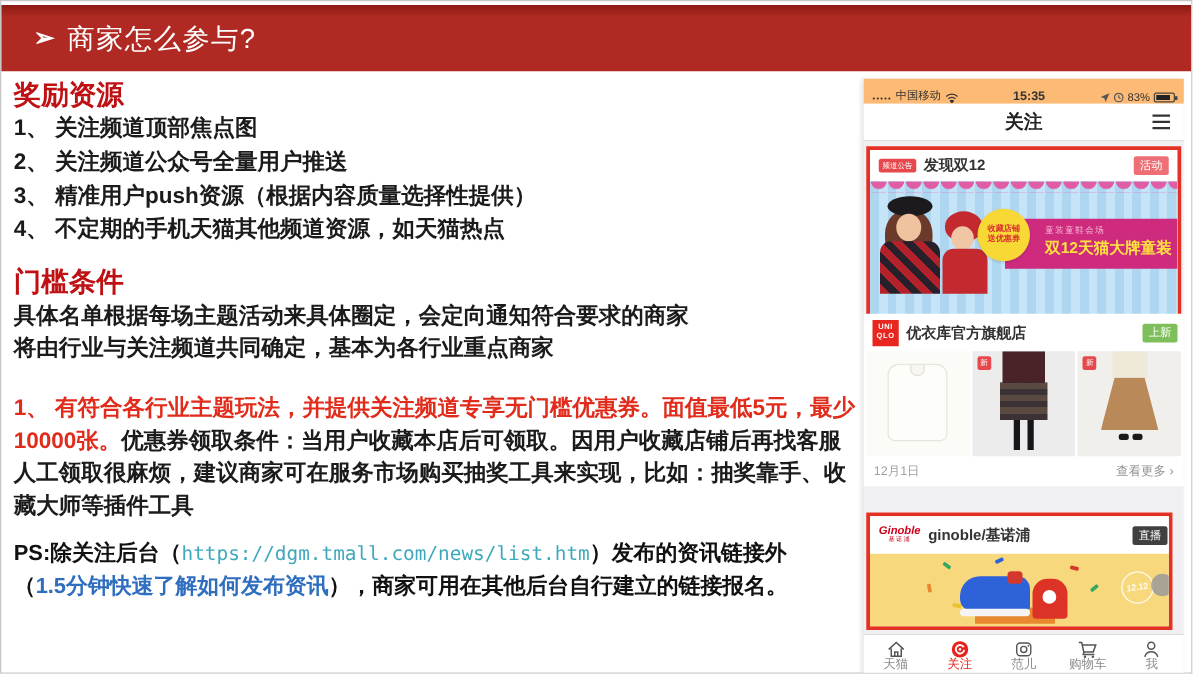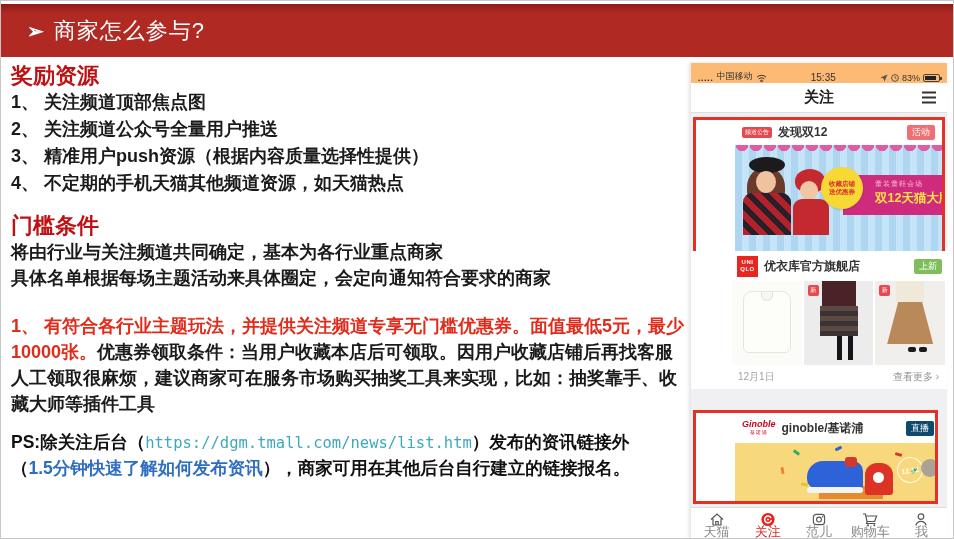--- a/index.html
+++ b/index.html
@@ -26,33 +26,33 @@
   .ps { margin-top:13px; font-size:17.5px; line-height:25px; font-weight:600; color:#111; }
   .url { font-family:"DejaVu Sans Mono", monospace; color:#3fa9bc; font-size:15.5px; font-weight:normal; }
   .link { color:#2f6ebf; cursor:pointer; }
 
   
   .phone { position:absolute; left:690px; top:62px; width:256px; height:477px; background:#f0f0f2;
            box-shadow:-2px 0 4px rgba(0,0,0,0.12); font-weight:normal; }
   .statusbar { height:20px; background:#fdba74; display:flex; align-items:flex-end; padding:0 7px; font-size:9px; color:#333; }
   .statusbar .dots { font-size:6px; letter-spacing:1px; margin-right:3px; }
   .statusbar .carrier { margin-right:3px; }
-  .statusbar .mid { flex:1; text-align:center; font-weight:normal; font-size:10px; }
+  .statusbar .mid { flex:1; text-align:center; font-weight:bold; font-size:10px; }
   .statusbar .right { display:flex; align-items:center; gap:3px; }
   .batt { width:17px; height:8px; border:1px solid #444; border-radius:2px; position:relative; }
   .batt::after { content:""; position:absolute; left:1px; top:1px; bottom:1px; width:11px; background:#222; }
   .batt::before { content:""; position:absolute; right:-3px; top:2px; width:2px; height:3px; background:#444; }
   .navbar { height:30px; background:#fff; border-bottom:1px solid #ddd; display:flex; align-items:center; position:relative; }
   .navbar .nav-title { flex:1; text-align:center; font-size:15px; font-weight:bold; color:#222; }
   .navbar .menu { position:absolute; right:10px; top:8px; }
 
   .feed { position:absolute; top:51px; left:0; right:0; bottom:33px; }
 
   
-  .card { background:#fff;padding-left:39px; }
+  .card { background:#fff; }
   .card-head { display:flex; align-items:center; padding:0 7px; gap:6px; }
   .card-title { font-size:12px; font-weight:bold; color:#333; }
   .pill { font-size:9px; color:#fff; padding:1px 5px; border-radius:2px; white-space:nowrap; }
   .card-foot { display:flex; justify-content:space-between; align-items:center; padding:0 8px; font-size:10px; color:#a2a2a2; }
   .more { color:#949494; cursor:pointer;margin-left:44px; }
 
   
   .card1 { position:absolute; top:3px; left:2px; right:2px; border:3px solid #e43126; }
   .card1 .card-head { height:25px; }
   .minitag { background:#e5484d; color:#fff; font-size:6px; padding:1px 3px; border-radius:2px; }
@@ -109,21 +109,21 @@
   .thumb .mini-new { position:absolute; left:4px; top:4px; width:11px; height:11px; background:#e5484d; color:#fff;
                      font-size:6px; display:flex; align-items:center; justify-content:center; border-radius:2px; }
   .card2 .card-foot { height:24px; }
 
   
   .card3 { position:absolute; top:296px; left:2px; right:9px; border:3px solid #e43126; }
   .card3 .card-head { height:30px; background:#fff; }
   .gblogo { display:flex; flex-direction:column; align-items:center; line-height:8px; }
   .gblogo .gb { color:#d0021b; font-size:9px; font-weight:bold; font-style:italic; }
   .gblogo .gbsub { color:#d0021b; font-size:5px; letter-spacing:1px; }
-  .tag-live { background:#0c4a6e; margin-right:-6px; }
+  .tag-live { background:#404040; margin-right:-6px; }
   .banner3 { position:relative; height:58px; background:#f8d87c; overflow:hidden; }
   .shoebox { position:absolute; left:84px; bottom:2px; width:64px; height:13px; background:#e8892f; }
   .blueshoe { position:absolute; left:72px; bottom:12px; width:56px; height:28px; background:#2e62d9; border-radius:16px 10px 4px 10px; }
   .blueshoe::after { content:""; position:absolute; left:0; bottom:-4px; width:100%; height:6px; background:#f4f4f4; border-radius:3px; }
   .blueshoe::before { content:""; position:absolute; right:6px; top:-4px; width:12px; height:10px; background:#d4382c; border-radius:3px; }
   .redboot { position:absolute; left:130px; bottom:6px; width:28px; height:32px; background:#dd3327; border-radius:12px 12px 3px 3px; }
   .redboot::after { content:""; position:absolute; left:8px; top:9px; width:11px; height:11px; background:#fff; border-radius:50%; }
   .confetti i { position:absolute; width:7px; height:3px; border-radius:1px; }
   .c1 { background:#37a864; left:58px; top:8px; transform:rotate(35deg); }
   .c2 { background:#2e62d9; left:100px; top:4px; transform:rotate(-25deg); }
@@ -133,21 +133,21 @@
   .c6 { background:#e8c22f; left:66px; top:40px; transform:rotate(10deg); }
   .stamp { position:absolute; right:12px; top:14px; width:26px; height:26px; border:1.5px solid #fff; border-radius:50%;
            color:#fff; font-size:7px; font-weight:bold; display:flex; align-items:center; justify-content:center;
            transform:rotate(-8deg); opacity:.9; }
   .widget { position:absolute; right:-4px; top:16px; width:18px; height:18px; background:#9a9a9a; border-radius:50%; opacity:.85; }
 
   
   .tabbar { position:absolute; left:0; right:0; bottom:0; height:33px; background:#fff; border-top:1px solid #ddd;
             display:flex; }
   .tab { flex:1; display:flex; flex-direction:column; align-items:center; justify-content:center; gap:1px; color:#666; cursor:pointer; }
-  .tab .tlabel { font-size:13px; color:#8a8a8a; line-height:8px; }
+  .tab .tlabel { font-size:10px; color:#8a8a8a; line-height:8px; }
   .tab.active .tlabel { color:#e5231b; }
 </style>
 </head>
 <body>
 
 <div class="slide">
 
   <div class="banner">
     <span class="arrow">➢</span>
     <span class="title">商家怎么参与?</span>
@@ -158,22 +158,22 @@
     <div class="sec">
       <div class="h-red">奖励资源</div>
       <div class="body-txt">1、 关注频道顶部焦点图</div>
       <div class="body-txt">2、 关注频道公众号全量用户推送</div>
       <div class="body-txt">3、 精准用户push资源（根据内容质量选择性提供）</div>
       <div class="body-txt">4、 不定期的手机天猫其他频道资源，如天猫热点</div>
     </div>
 
     <div class="sec mt-sm">
       <div class="h-red">门槛条件</div>
+      <div class="body-txt tight">具体名单根据每场主题活动来具体圈定，会定向通知符合要求的商家</div>
       <div class="body-txt tight">将由行业与关注频道共同确定，基本为各行业重点商家</div>
-      <div class="body-txt tight">具体名单根据每场主题活动来具体圈定，会定向通知符合要求的商家</div>
     </div>
 
     <div class="sec mt-md">
       <div class="body-txt tight"><span class="red-em">1、 有符合各行业主题玩法，并提供关注频道专享无门槛优惠券。面值最低5元，最少10000张。</span><span>优惠券领取条件：当用户收藏本店后可领取。因用户收藏店铺后再找客服人工领取很麻烦，建议商家可在服务市场购买抽奖工具来实现，比如：抽奖靠手、收藏大师等插件工具</span></div>
     </div>
 
     <div class="ps">
       <span>PS:除关注后台（</span><span class="url">https://dgm.tmall.com/news/list.htm</span><span>）发布的资讯链接外</span><br>
       <span>（</span><span class="link">1.5分钟快速了解如何发布资讯</span><span>），商家可用在其他后台自行建立的链接报名。</span>
     </div>

